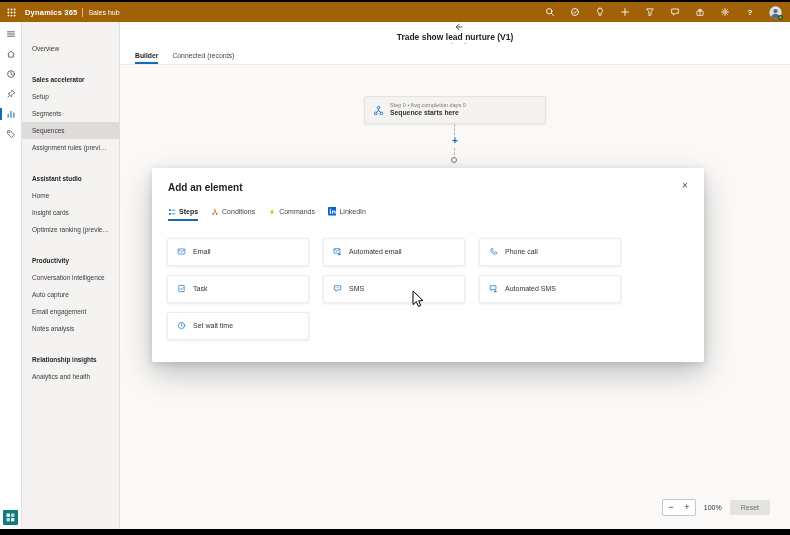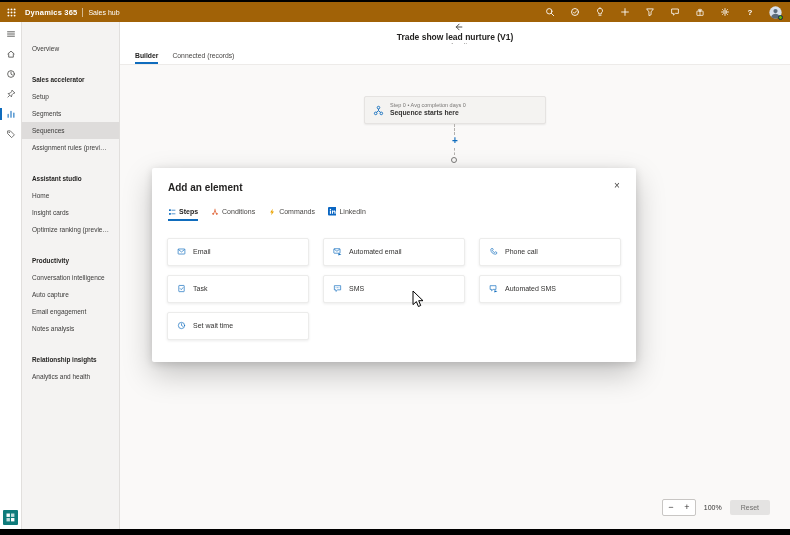--- a/index.html
+++ b/index.html
@@ -74,21 +74,21 @@
   .conn-end{position:absolute;left:331px;top:92px;width:6px;height:6px;border:1.2px solid #7a7978;border-radius:50%;
             box-sizing:border-box;background:#faf9f8;}
 
   .zoomctl{position:absolute;right:20px;bottom:13px;display:flex;align-items:center;gap:8px;}
   .zoom-pill{display:flex;background:#fff;border:1px solid #c8c6c4;border-radius:2px;}
   .zoom-btn{width:16px;height:15px;line-height:15px;text-align:center;font-size:9px;color:#323130;cursor:pointer;}
   .zoom-level{font-size:7px;color:#323130;}
   .reset-btn{background:#e4e3e2;color:#6e6d6b;font-size:7px;padding:4px 11px;border-radius:2px;cursor:pointer;}
 
   
-  .modal{position:absolute;left:152px;top:168px;width:484px;height:194px;background:#fff;border-radius:2px;
+  .modal{position:absolute;left:152px;top:168px;width:552px;height:194px;background:#fff;border-radius:2px;
          box-shadow:0 12px 30px rgba(0,0,0,.22),0 2px 8px rgba(0,0,0,.14);z-index:25;box-sizing:border-box;}
   .modal-title{margin:0;padding:14px 16px 0;font-size:10px;font-weight:700;color:#252423;}
   .modal-close{position:absolute;top:10px;right:12px;width:14px;height:14px;display:flex;align-items:center;
                justify-content:center;font-size:10px;color:#484644;cursor:pointer;}
   .modal-tabs{display:flex;align-items:flex-end;gap:13px;padding:14px 16px 0;}
   .mtab{display:flex;align-items:center;gap:3px;font-size:7px;color:#484644;padding-bottom:5px;cursor:pointer;}
   .mtab.selected{color:#252423;font-weight:700;border-bottom:2px solid #0f6cbd;padding-bottom:3px;}
   .mtab-ic{display:flex;}
   .modal-cards{display:grid;grid-template-columns:repeat(3,142px);gap:9px 14px;padding:17px 15px 0;}
   .card{height:28px;display:flex;align-items:center;gap:7px;padding-left:9px;background:#fff;border:1px solid #ececeb;

